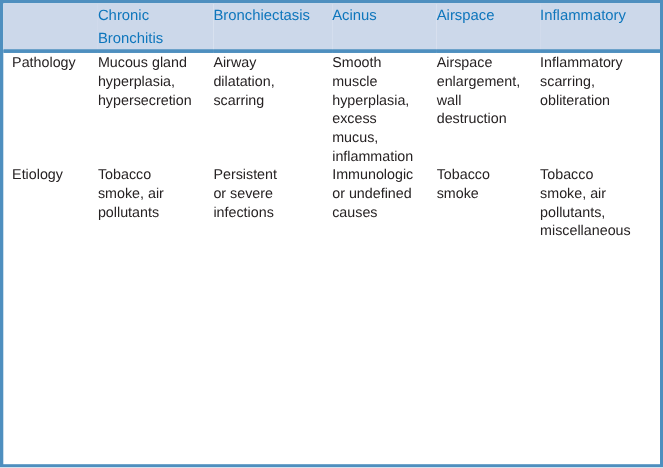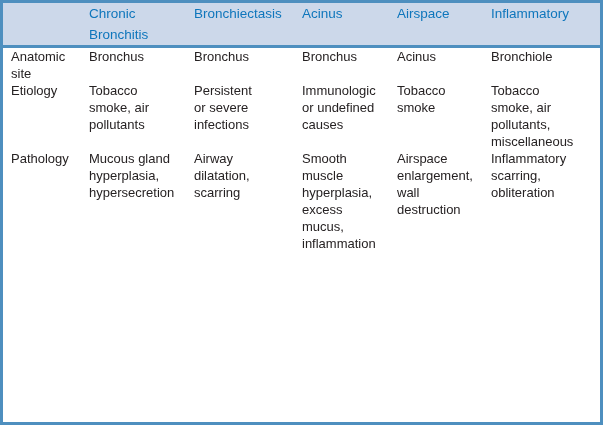--- a/index.html
+++ b/index.html
@@ -67,47 +67,20 @@
         <th>Chronic
 Bronchitis</th>
         <th>Bronchiectasis</th>
         <th>Acinus</th>
         <th>Airspace</th>
         <th>Inflammatory</th>
       </tr>
     </thead>
     <tbody>
       <tr>
-        <td class="row-label">Anatomic
-site</td>
-        <td>Bronchus</td>
-        <td>Bronchus</td>
-        <td>Bronchus</td>
-        <td>Acinus</td>
-        <td>Bronchiole</td>
-      </tr>
-      <tr>
-        <td class="row-label">Etiology</td>
-        <td>Tobacco
-smoke, air
-pollutants</td>
-        <td>Persistent
-or severe
-infections</td>
-        <td>Immunologic
-or undefined
-causes</td>
-        <td>Tobacco
-smoke</td>
-        <td>Tobacco
-smoke, air
-pollutants,
-miscellaneous</td>
-      </tr>
-      <tr>
         <td class="row-label">Pathology</td>
         <td>Mucous gland
 hyperplasia,
 hypersecretion</td>
         <td>Airway
 dilatation,
 scarring</td>
         <td>Smooth
 muscle
 hyperplasia,
@@ -115,15 +88,33 @@
 mucus,
 inflammation</td>
         <td>Airspace
 enlargement,
 wall
 destruction</td>
         <td>Inflammatory
 scarring,
 obliteration</td>
       </tr>
+      <tr>
+        <td class="row-label">Etiology</td>
+        <td>Tobacco
+smoke, air
+pollutants</td>
+        <td>Persistent
+or severe
+infections</td>
+        <td>Immunologic
+or undefined
+causes</td>
+        <td>Tobacco
+smoke</td>
+        <td>Tobacco
+smoke, air
+pollutants,
+miscellaneous</td>
+      </tr>
     </tbody>
   </table>
 </div>
 
 </body></html>

